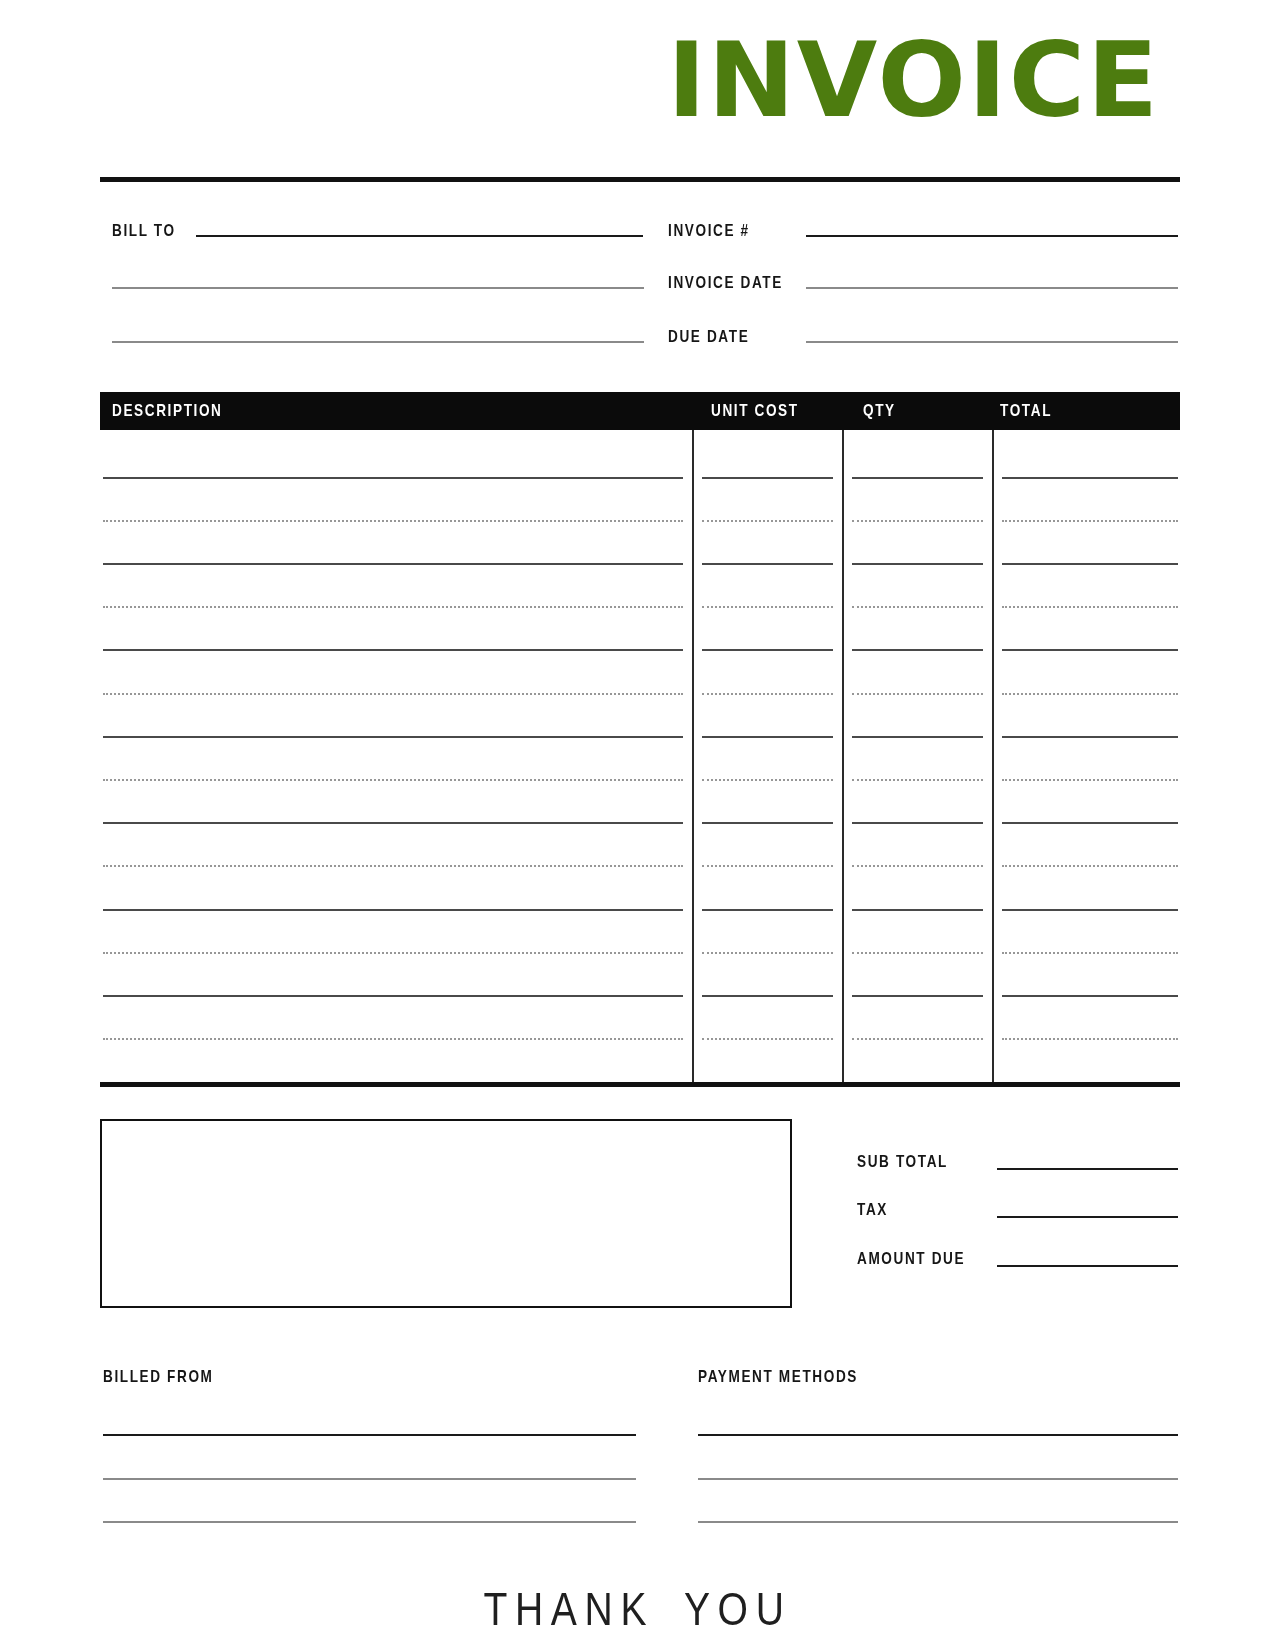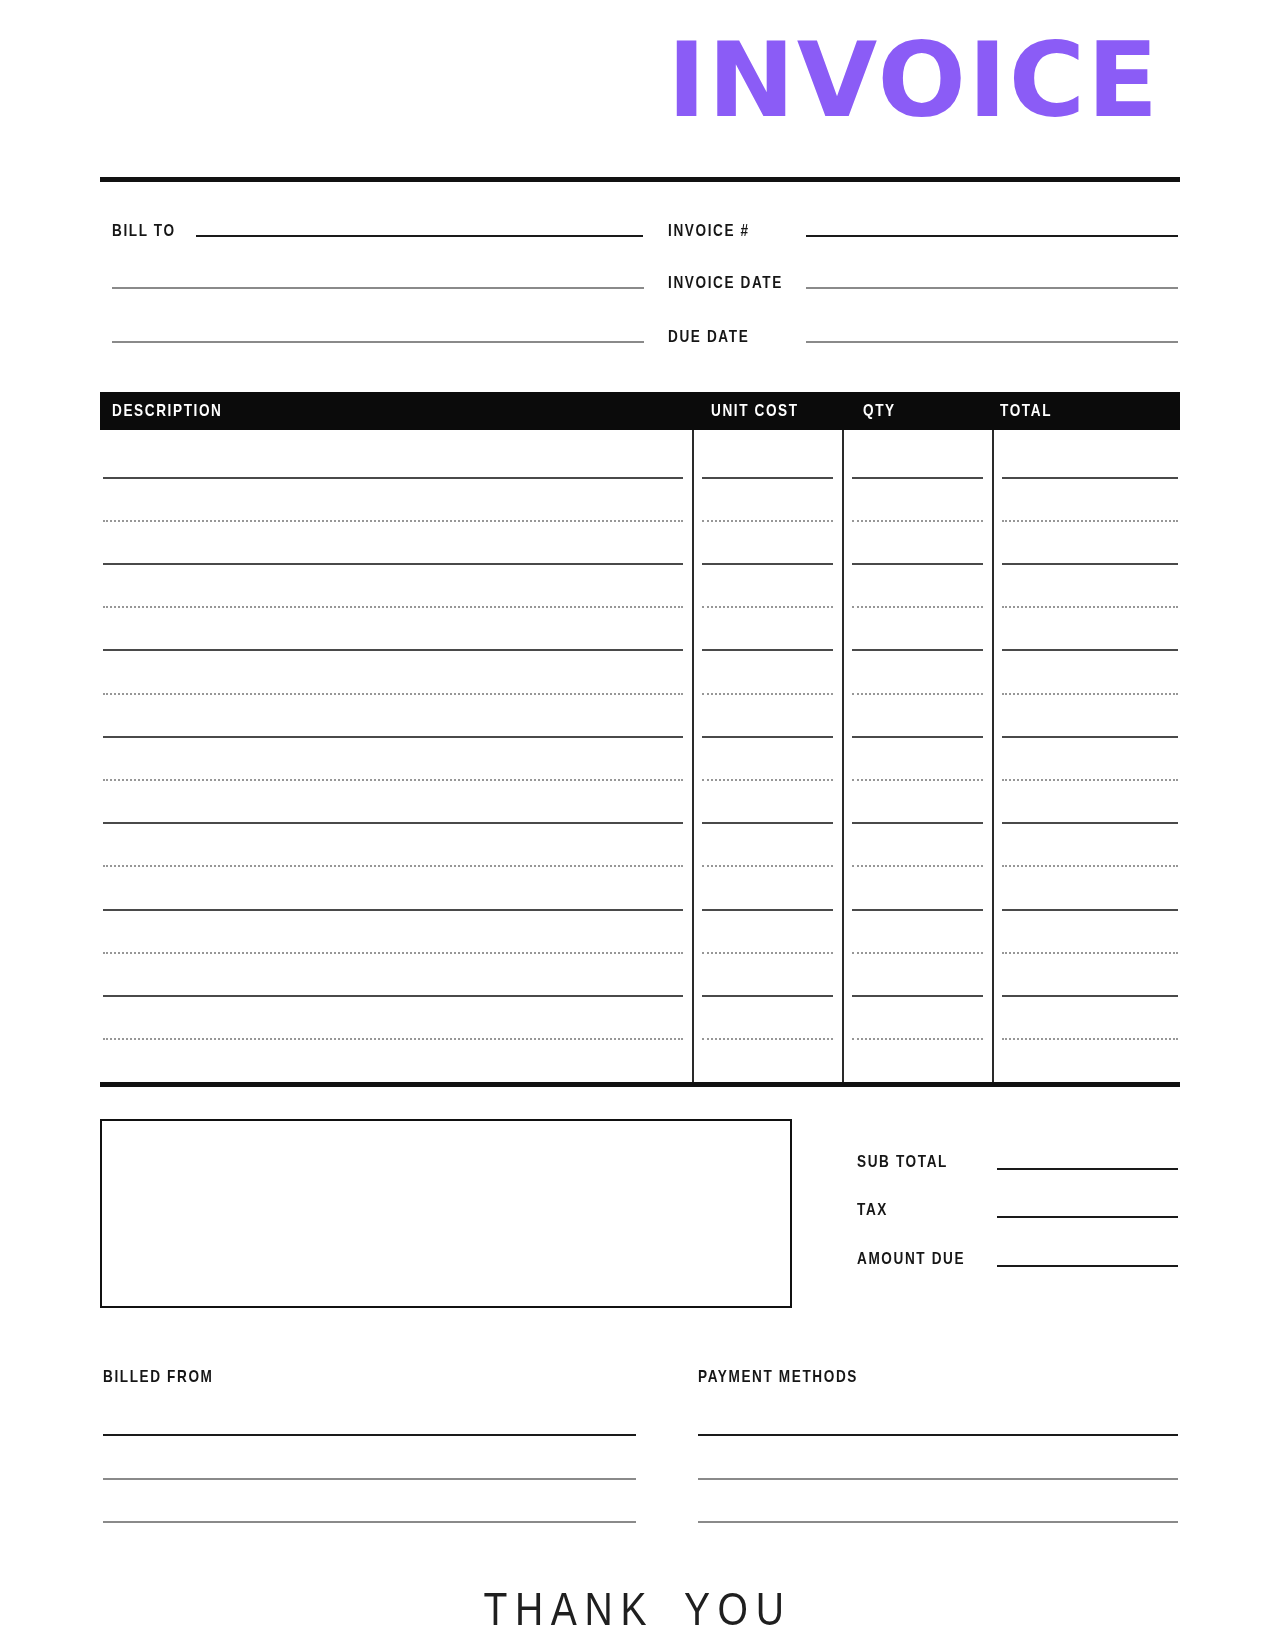--- a/index.html
+++ b/index.html
@@ -12,21 +12,21 @@
   .lbl {
     position:absolute; font-weight:bold; font-size:17px; letter-spacing:2px;
     white-space:nowrap; transform:scaleX(0.8); transform-origin:0 50%; color:#161616;
   }
   .lbl.white { color:#ffffff; }
   
   .fline { position:absolute; height:0; border-top:2px solid #1a1a1a; }
   .fline.gray { border-top-color:#8a8a8a; }
   .title {
     position:absolute; top:26px; right:115px; font-family:"DejaVu Sans", sans-serif;
-    font-weight:bold; font-size:104px; line-height:1.05; letter-spacing:2px; color:#8b5cf6;
+    font-weight:bold; font-size:104px; line-height:1.05; letter-spacing:2px; color:#4d7c0f;
     white-space:nowrap;
   }
   .rule { position:absolute; left:100px; top:177px; width:1080px; height:5px; background:#111; }
   .thead {
     position:absolute; left:100px; top:392px; width:1080px; height:38px; background:#0b0b0b;
   }
   .thead .lbl { top:50%; transform:translateY(-50%) scaleX(0.8); transform-origin:0 50%; }
   .tbody { position:absolute; left:100px; top:430px; width:1080px; height:652px; }
   .vdiv { position:absolute; top:0; width:2px; height:652px; background:#2a2a2a; }
   .rline { position:absolute; left:0; width:100%; height:0; }

